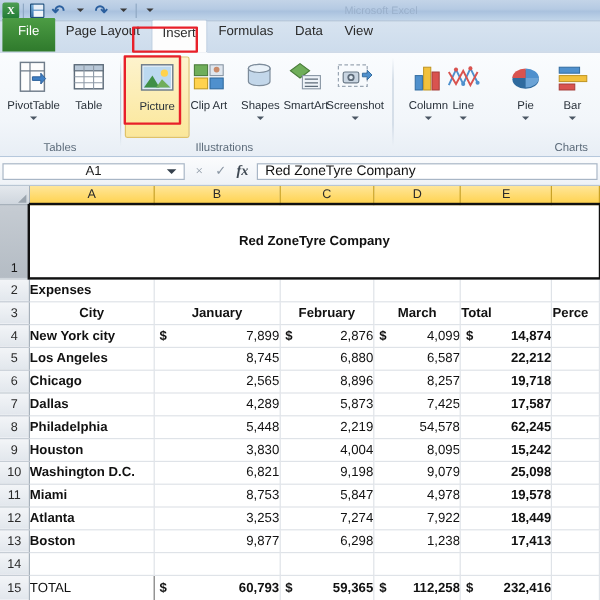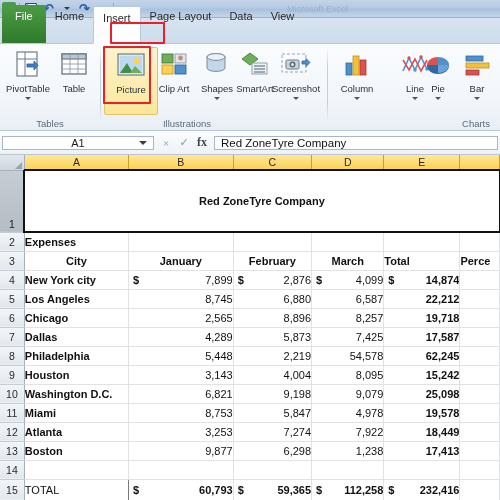--- a/index.html
+++ b/index.html
@@ -51,21 +51,21 @@
 
   
   .tabstrip {
     position: absolute; left: 0; top: 18px; width: 500px; height: 26px;
     background: linear-gradient(to bottom,#d7e3f0,#cddcec);
     border-bottom: 1px solid #b6c8dc;
     display: flex; align-items: flex-end; padding-left: 2px;
   }
   .tab {
     font-size: 11px; color: #2a2a2a; padding: 4px 9px 5px 9px;
-    height: 38px; line-height: 14px; white-space: nowrap; cursor: default;
+    height: 28px; line-height: 14px; white-space: nowrap; cursor: default;
     position: relative;
     text-align: right;
   }
   .tab.file {
     background: linear-gradient(to bottom,#4c9c44,#2f7a2c);
     color: #fff; font-weight: normal; border-radius: 1px 1px 0 0;
     padding: 4px 13px 5px 13px;
   }
   .tab.active {
     background: #fdfdfd; border: 1px solid #b6c8dc; border-bottom: 1px solid #fdfdfd;
@@ -118,21 +118,21 @@
     width: 152px; background: #fff; border: 1px solid #a8b6c6; margin: 2px 0 2px 2px;
     display: flex; align-items: center; font-size: 11px; color: #1b1b1b;
     justify-content: center; position: relative;
   }
   .namebox .nb-tri { position:absolute; right:6px; width:0;height:0;border-left:4px solid transparent;border-right:4px solid transparent;border-top:4px solid #35404c; }
   .fbar-btns { display:flex; align-items:center; gap:0px; padding: 0 3px; }
   .fb-btn {
     width: 18px; height: 18px; display:flex; align-items:center; justify-content:center;
     font-size: 11px; color: #8a96a3; font-family:"Liberation Serif",serif;
   }
-  .fb-fx { font-weight: bold; color:#3f4953; font-size:12px; }
+  .fb-fx { font-style: italic; font-weight: bold; color:#3f4953; font-size:12px; }
   .fbar-input {
     flex: 1; background: #fff; border: 1px solid #a8b6c6; margin: 2px 2px 2px 0;
     display: flex; align-items: center; padding-left: 6px;
     font-size: 11.5px; color: #111;
   }
 
   
   .grid-wrap { position:absolute; left:0; top:155px; width:500px; height:345px; background:#fff; overflow:hidden; }
   table.grid { border-collapse: collapse; table-layout: fixed; }
   table.grid td, table.grid th { padding: 0; }
@@ -204,23 +204,23 @@
       </div>
     <div class="qat-sep"></div>
     <div class="qat-btn">
         <span class="tri"></span>
       </div>
     <div class="title-text">Microsoft Excel</div>
   </div>
 
   <div class="tabstrip">
     <div class="tab file">File</div>
-    <div class="tab">Home</div>
+    <div class="tab">Page Layout</div>
     <div class="tab active">Insert</div>
-    <div class="tab">Page Layout</div>
+    <div class="tab">Formulas</div>
     <div class="tab">Data</div>
     <div class="tab">View</div>
   </div>
 
   <div class="tab-hl" style="left:110px; top:22px; width:55px; height:22px;"></div>
 
   <div class="ribbon">
 
     <div class="rgroup" style="left:0px; width:100px;">
       <div class="ritem" style="left:1px;">
@@ -322,21 +322,21 @@
         <div class="icon">
           <svg width="30" height="28" viewBox="0 0 30 28">
             <rect x="4" y="12" width="6" height="12" fill="#4f90cd" stroke="#2f6a9e" stroke-width=".8"></rect>
             <rect x="11" y="5" width="6" height="19" fill="#f2c13c" stroke="#bd921f" stroke-width=".8"></rect>
             <rect x="18" y="9" width="6" height="15" fill="#d9534f" stroke="#a43b38" stroke-width=".8"></rect>
           </svg>
         </div>
         <div class="lbl">Column</div>
         <div class="drop"></div>
       </div>
-      <div class="ritem" style="left:60px;">
+      <div class="ritem" style="left:31px;">
         <div class="icon">
           <svg width="30" height="28" viewBox="0 0 30 28">
             <polyline points="3,20 9,7 15,19 21,6 27,18" fill="none" stroke="#4f90cd" stroke-width="1.6"></polyline>
             <polyline points="3,9 9,19 15,8 21,20 27,9" fill="none" stroke="#d9534f" stroke-width="1.6"></polyline>
             <circle cx="9" cy="7" r="1.7" fill="#d9534f"></circle>
               <circle cx="21" cy="6" r="1.7" fill="#d9534f"></circle>
             <circle cx="15" cy="19" r="1.7" fill="#4f90cd"></circle>
               <circle cx="27" cy="18" r="1.7" fill="#4f90cd"></circle>
           </svg>
         </div>
@@ -475,21 +475,21 @@
         <td class="cell b">Philadelphia</td>
         <td class="cell r">5,448</td>
         <td class="cell r">2,219</td>
         <td class="cell r">54,578</td>
         <td class="cell r b">62,245</td>
         <td class="cell"></td>
       </tr>
       <tr style="height:19px;">
         <th class="rowhdr">9</th>
         <td class="cell b">Houston</td>
-        <td class="cell r">3,143</td>
+        <td class="cell r">3,830</td>
         <td class="cell r">4,004</td>
         <td class="cell r">8,095</td>
         <td class="cell r b">15,242</td>
         <td class="cell"></td>
       </tr>
       <tr style="height:19px;">
         <th class="rowhdr">10</th>
         <td class="cell b">Washington D.C.</td>
         <td class="cell r">6,821</td>
         <td class="cell r">9,198</td>

